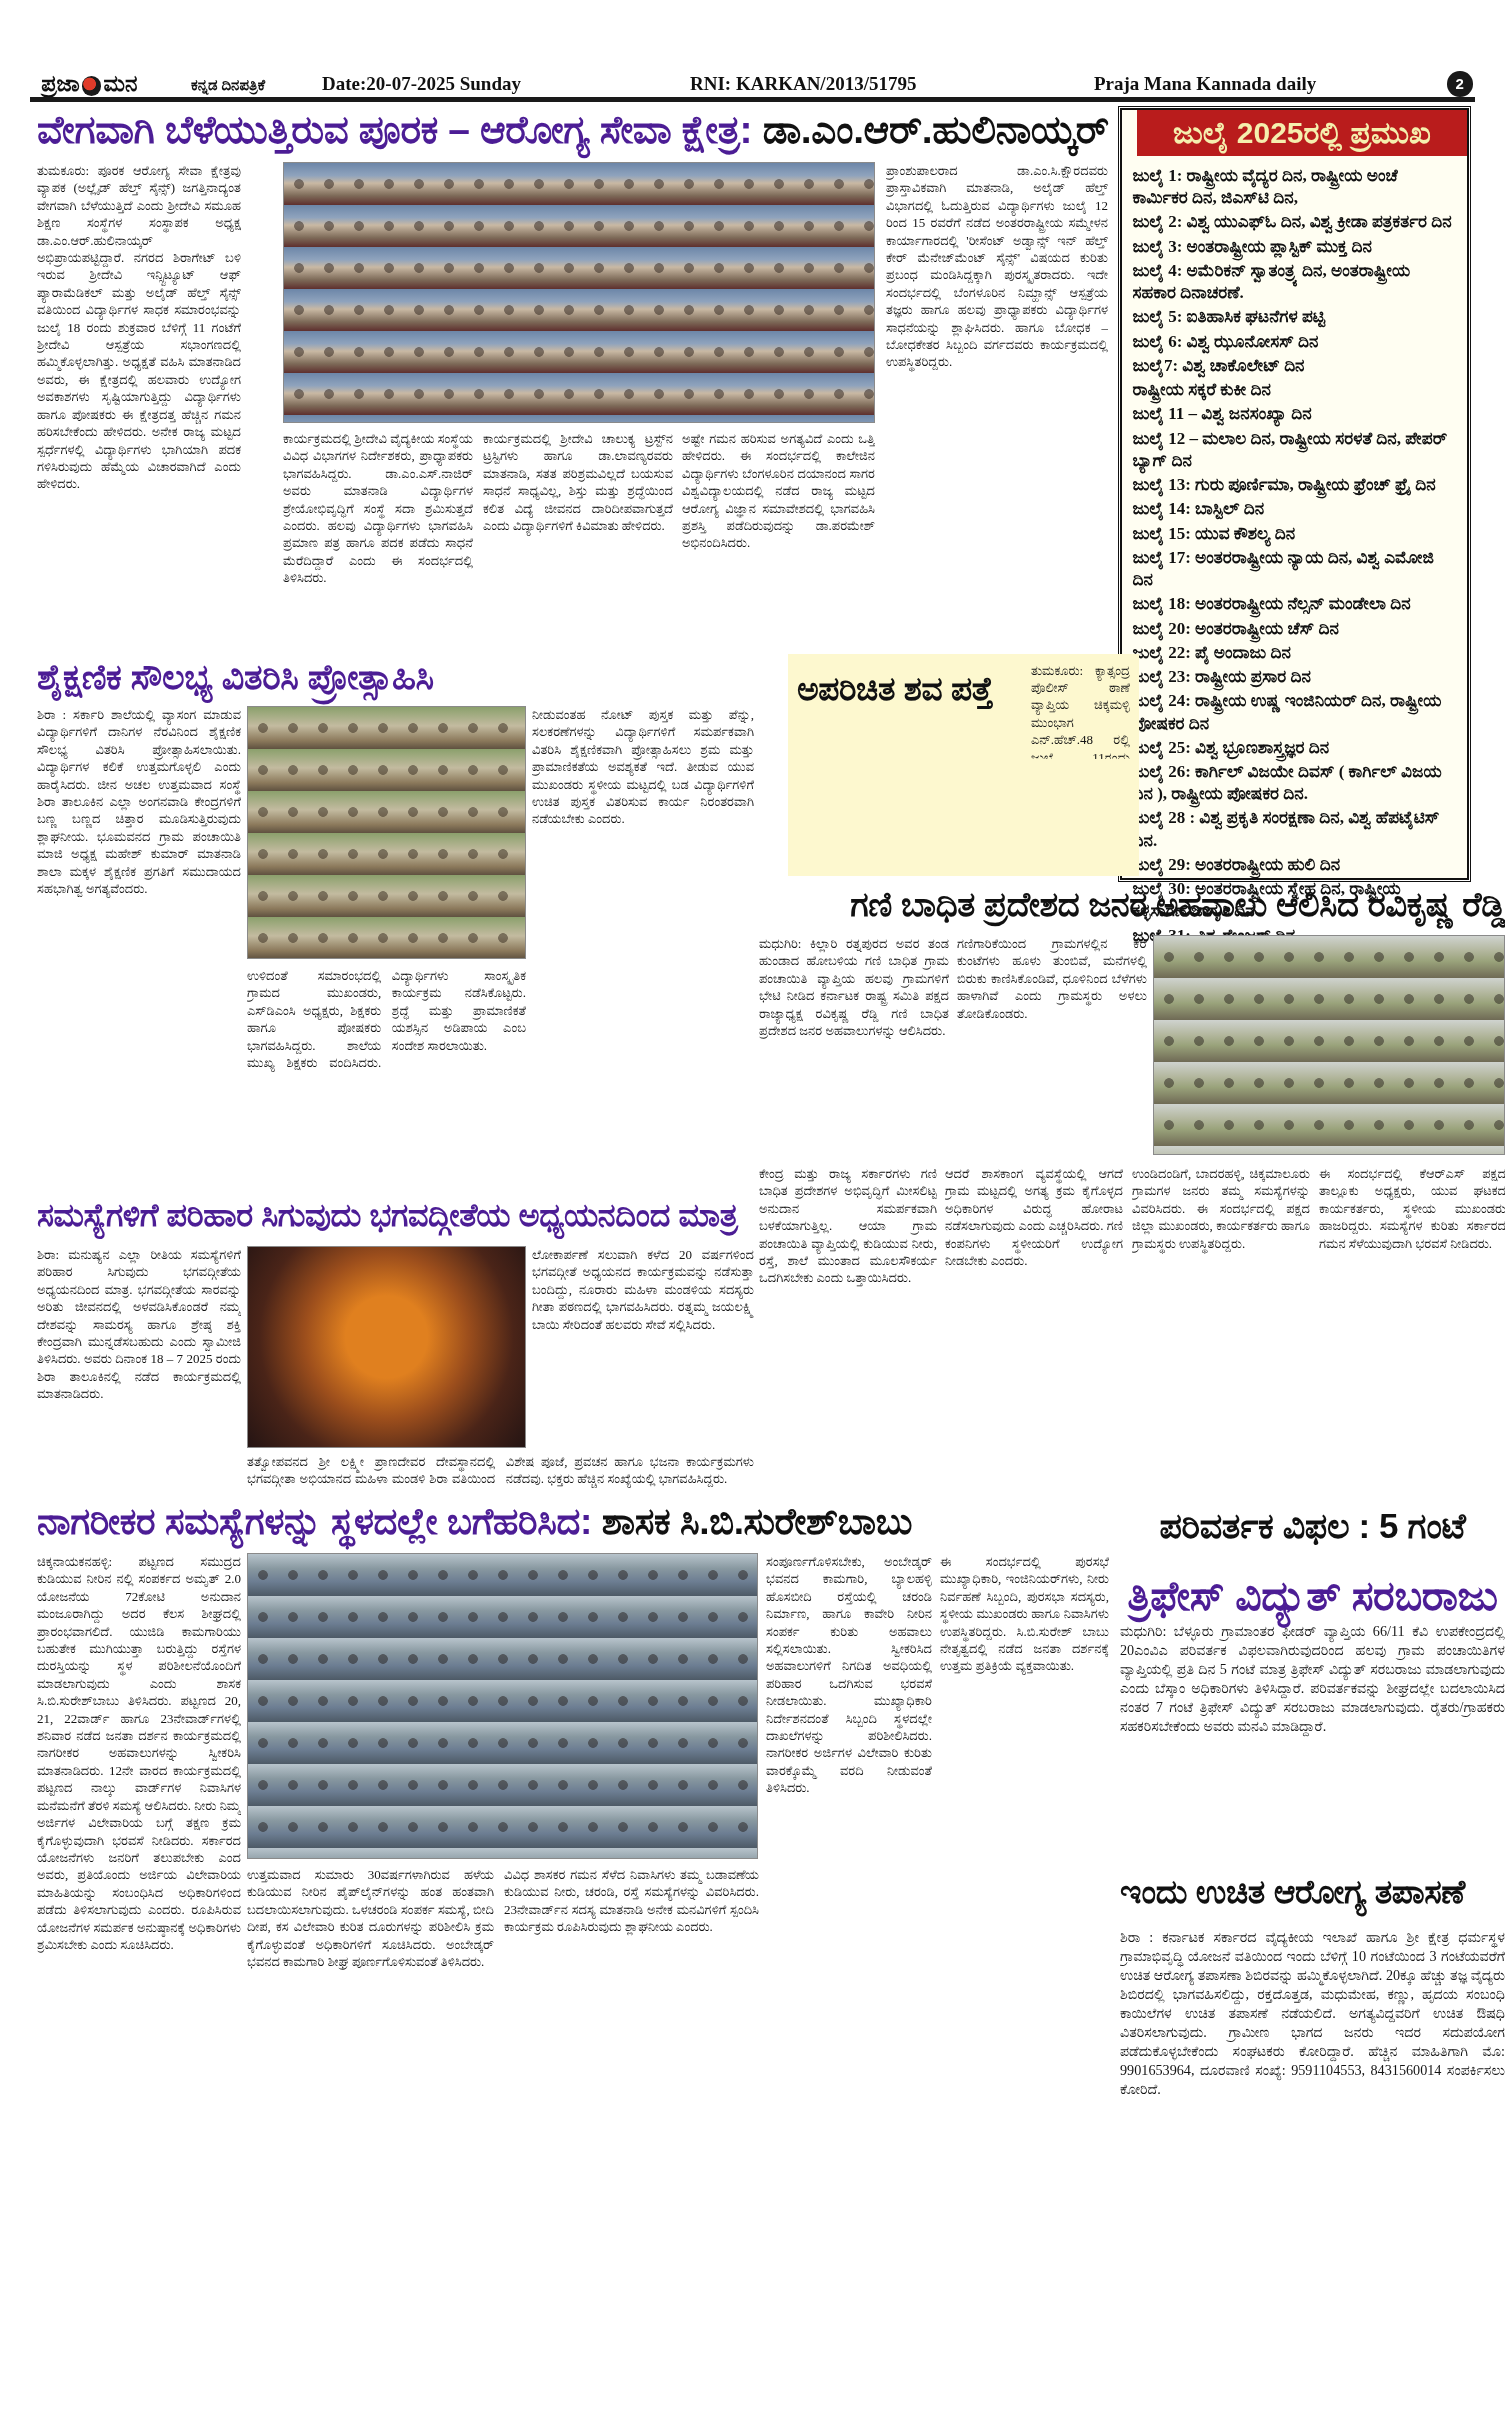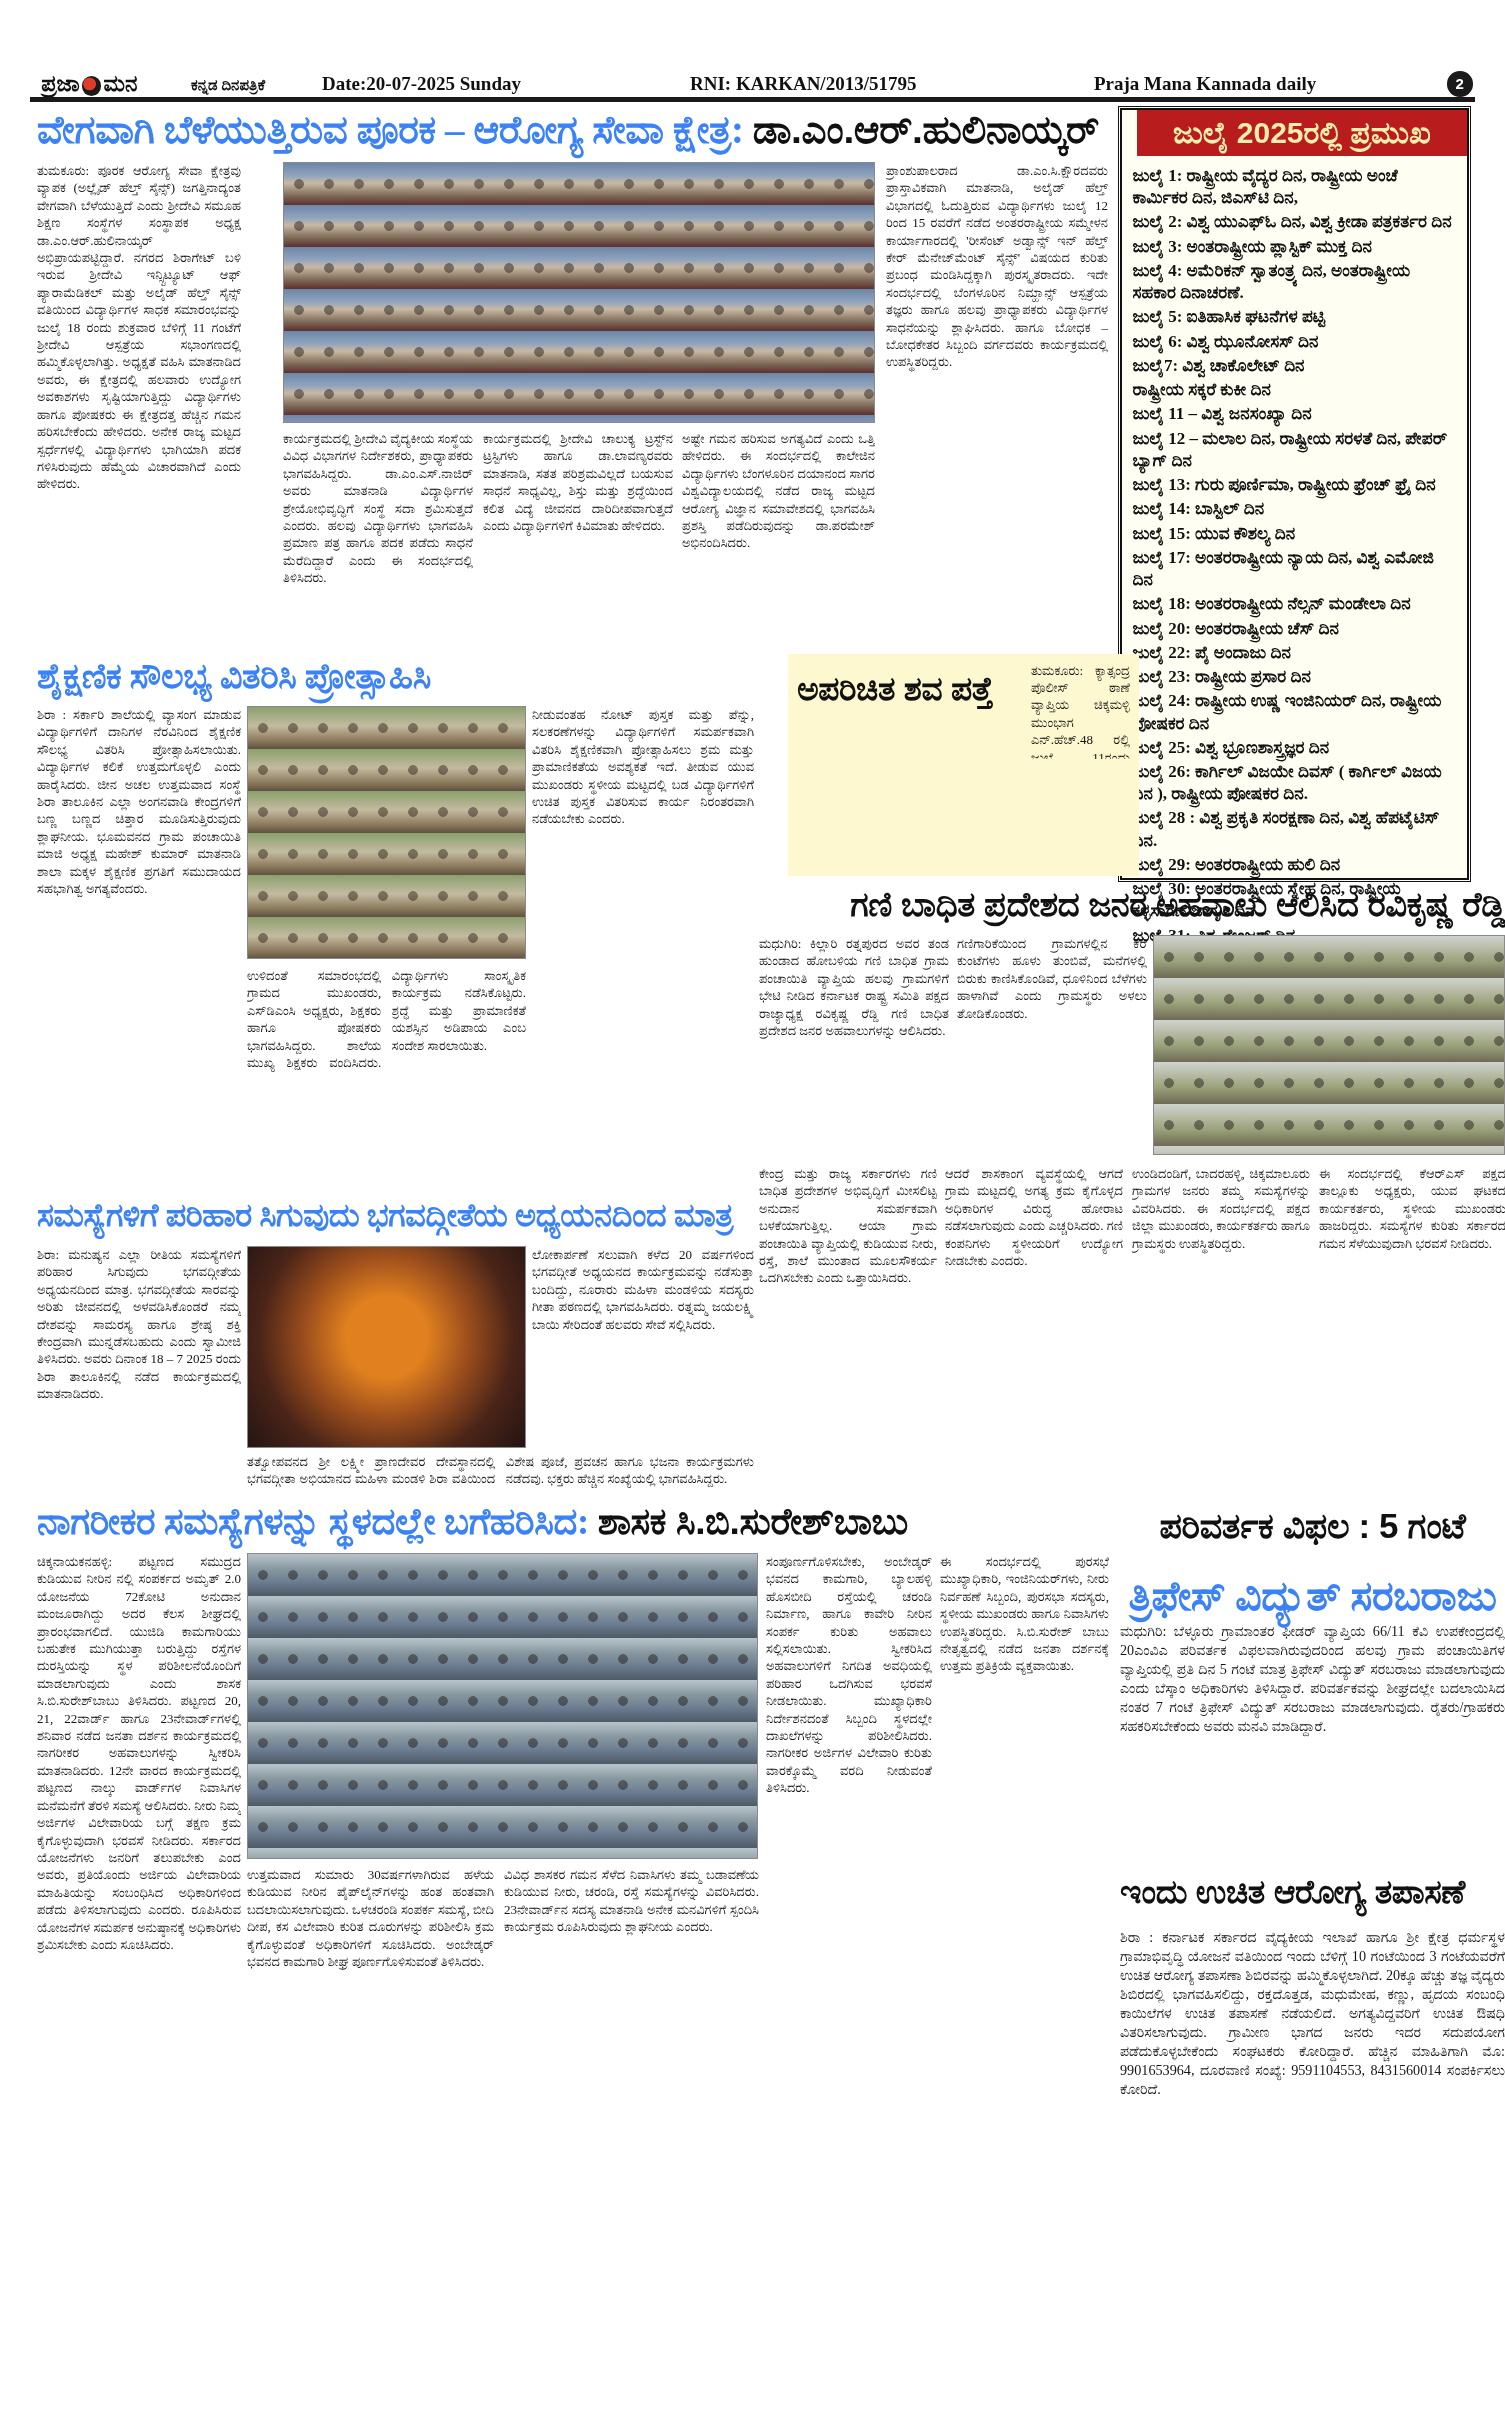--- a/index.html
+++ b/index.html
@@ -9,21 +9,21 @@
     font-family:"Liberation Serif", serif; color:#111;
   }
   .abs { position:absolute; }
   .body-text {
     font-size:13px; line-height:1.34; text-align:justify;
     color:#141414; overflow:hidden;
     font-family:"Liberation Serif", serif;
   }
   .cols2 { column-count:2; column-gap:10.5px; }
   .hl { font-family:"Liberation Sans", sans-serif; font-weight:bold; letter-spacing:-0.4px; }
-  .red { color:#3b82f6;font-family:Liberation Serif, serif; }
+  .red { color:#4c1d95; }
   .masthead-rule { background:#1a1a1a; }
   .photo { border:0.7px solid #8a8a8a; }
   .dotgrid {
     background-image: radial-gradient(circle, rgba(44,32,26,0.55) 4.5px, rgba(0,0,0,0) 5.2px);
     background-size: 30px 42px;
   }
   .july-box {
     background:#fffef2; border:2.2px solid #111; outline:1.5px solid #111; outline-offset:1.5px;
   }
   .july-title {

